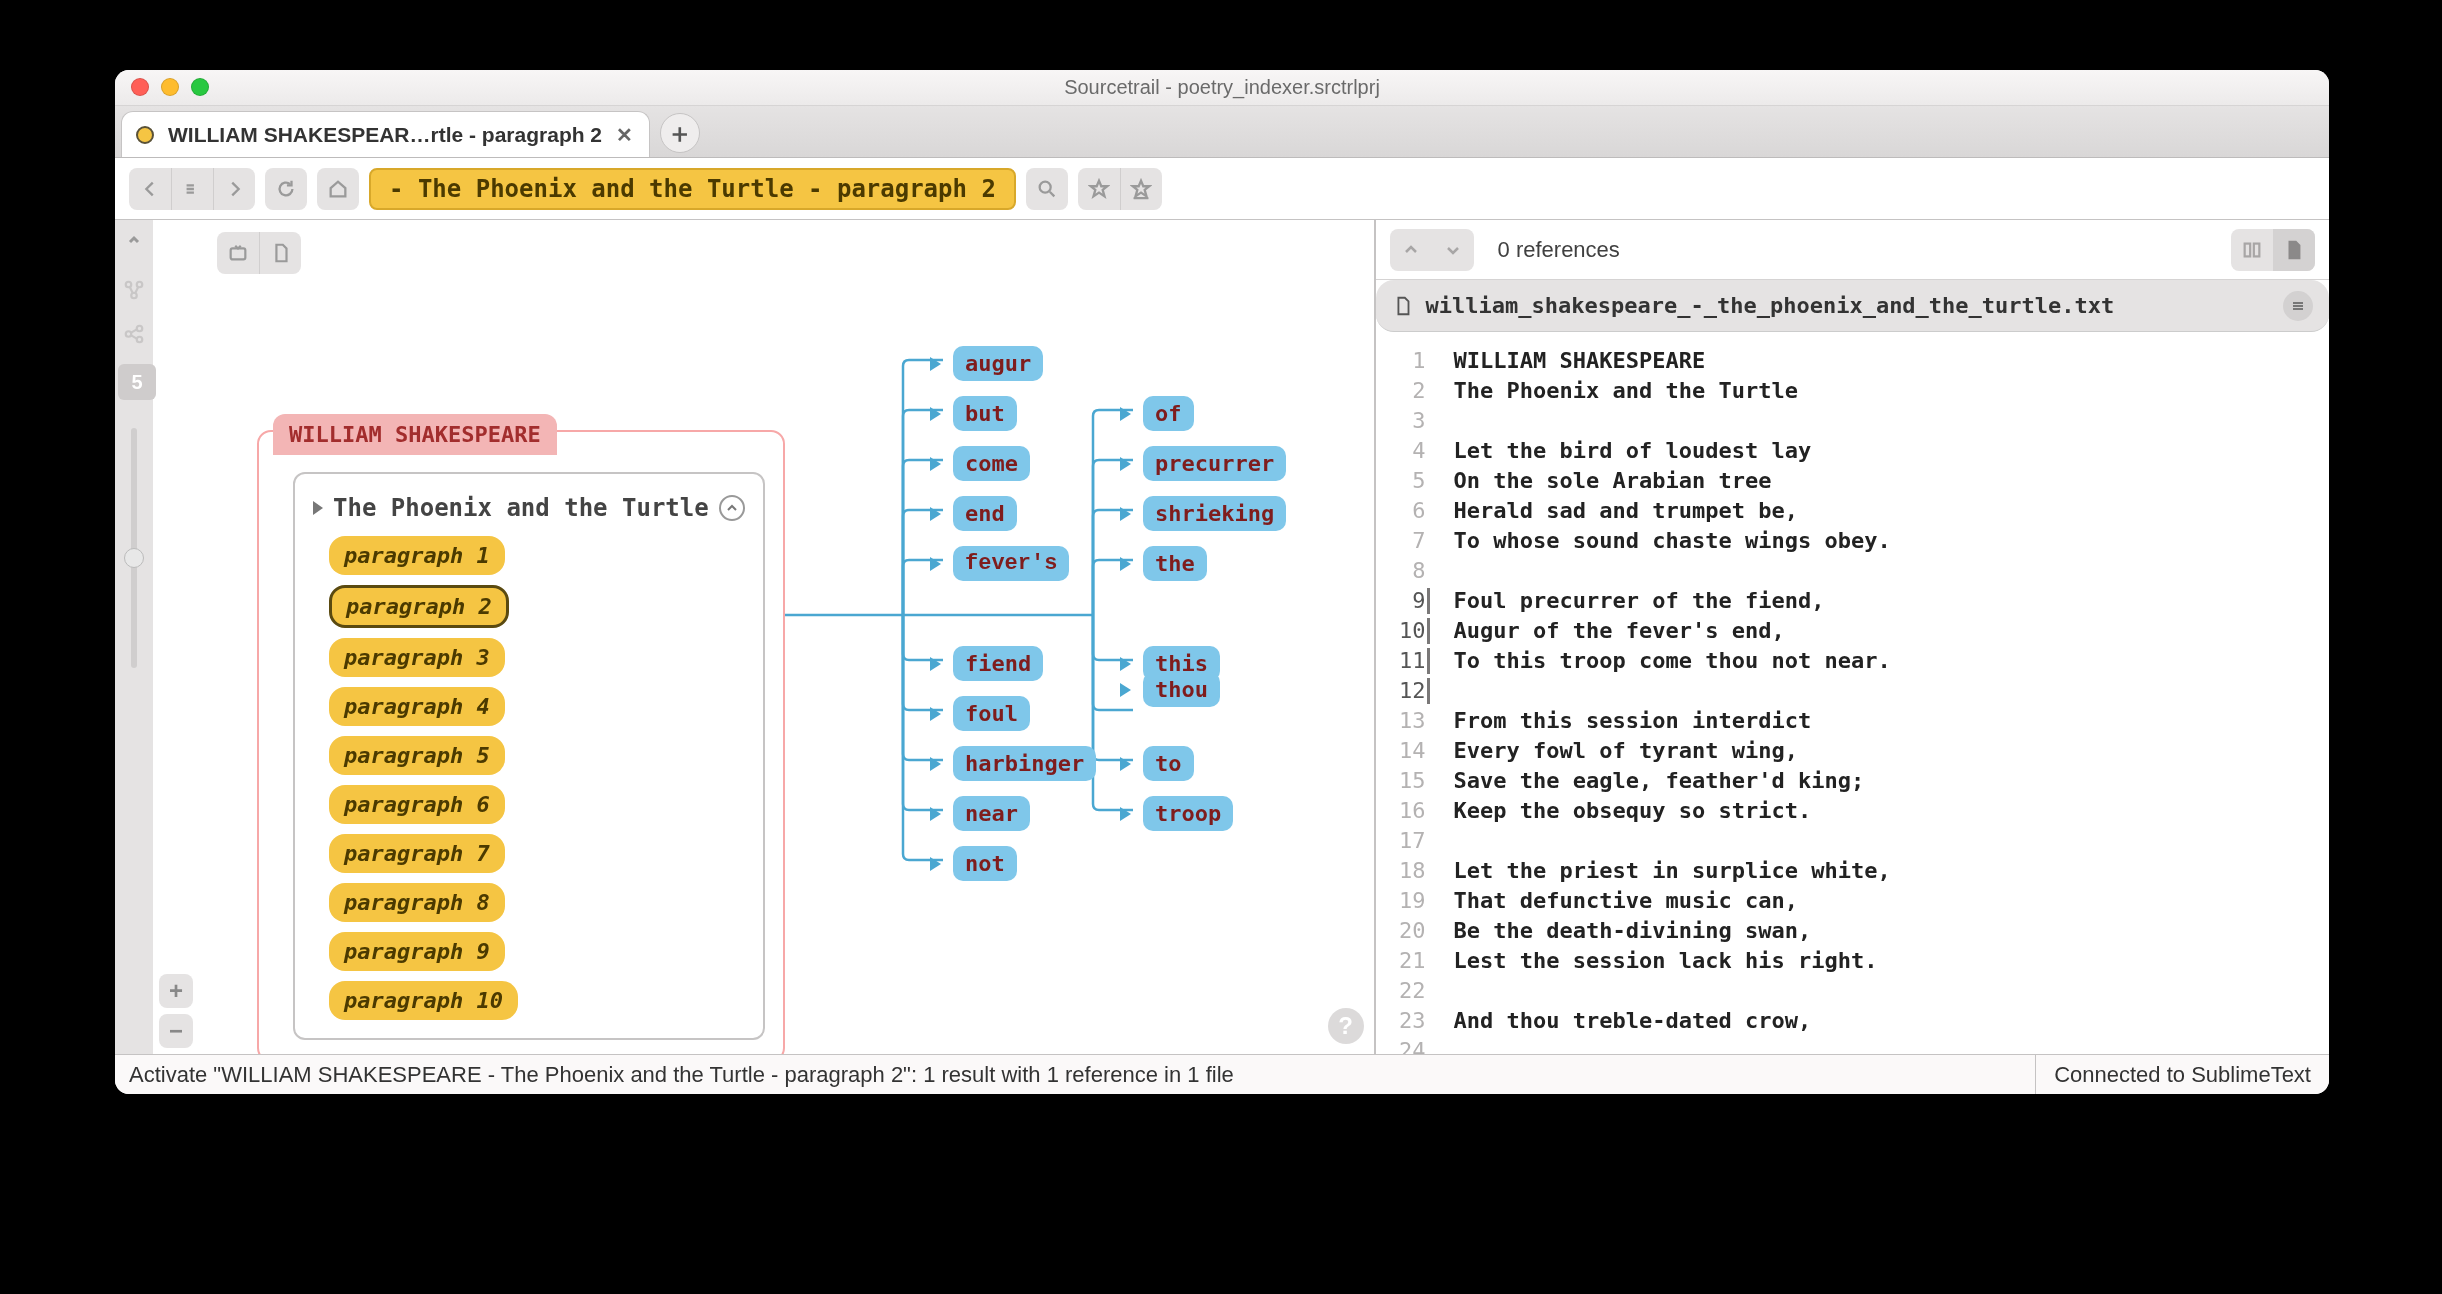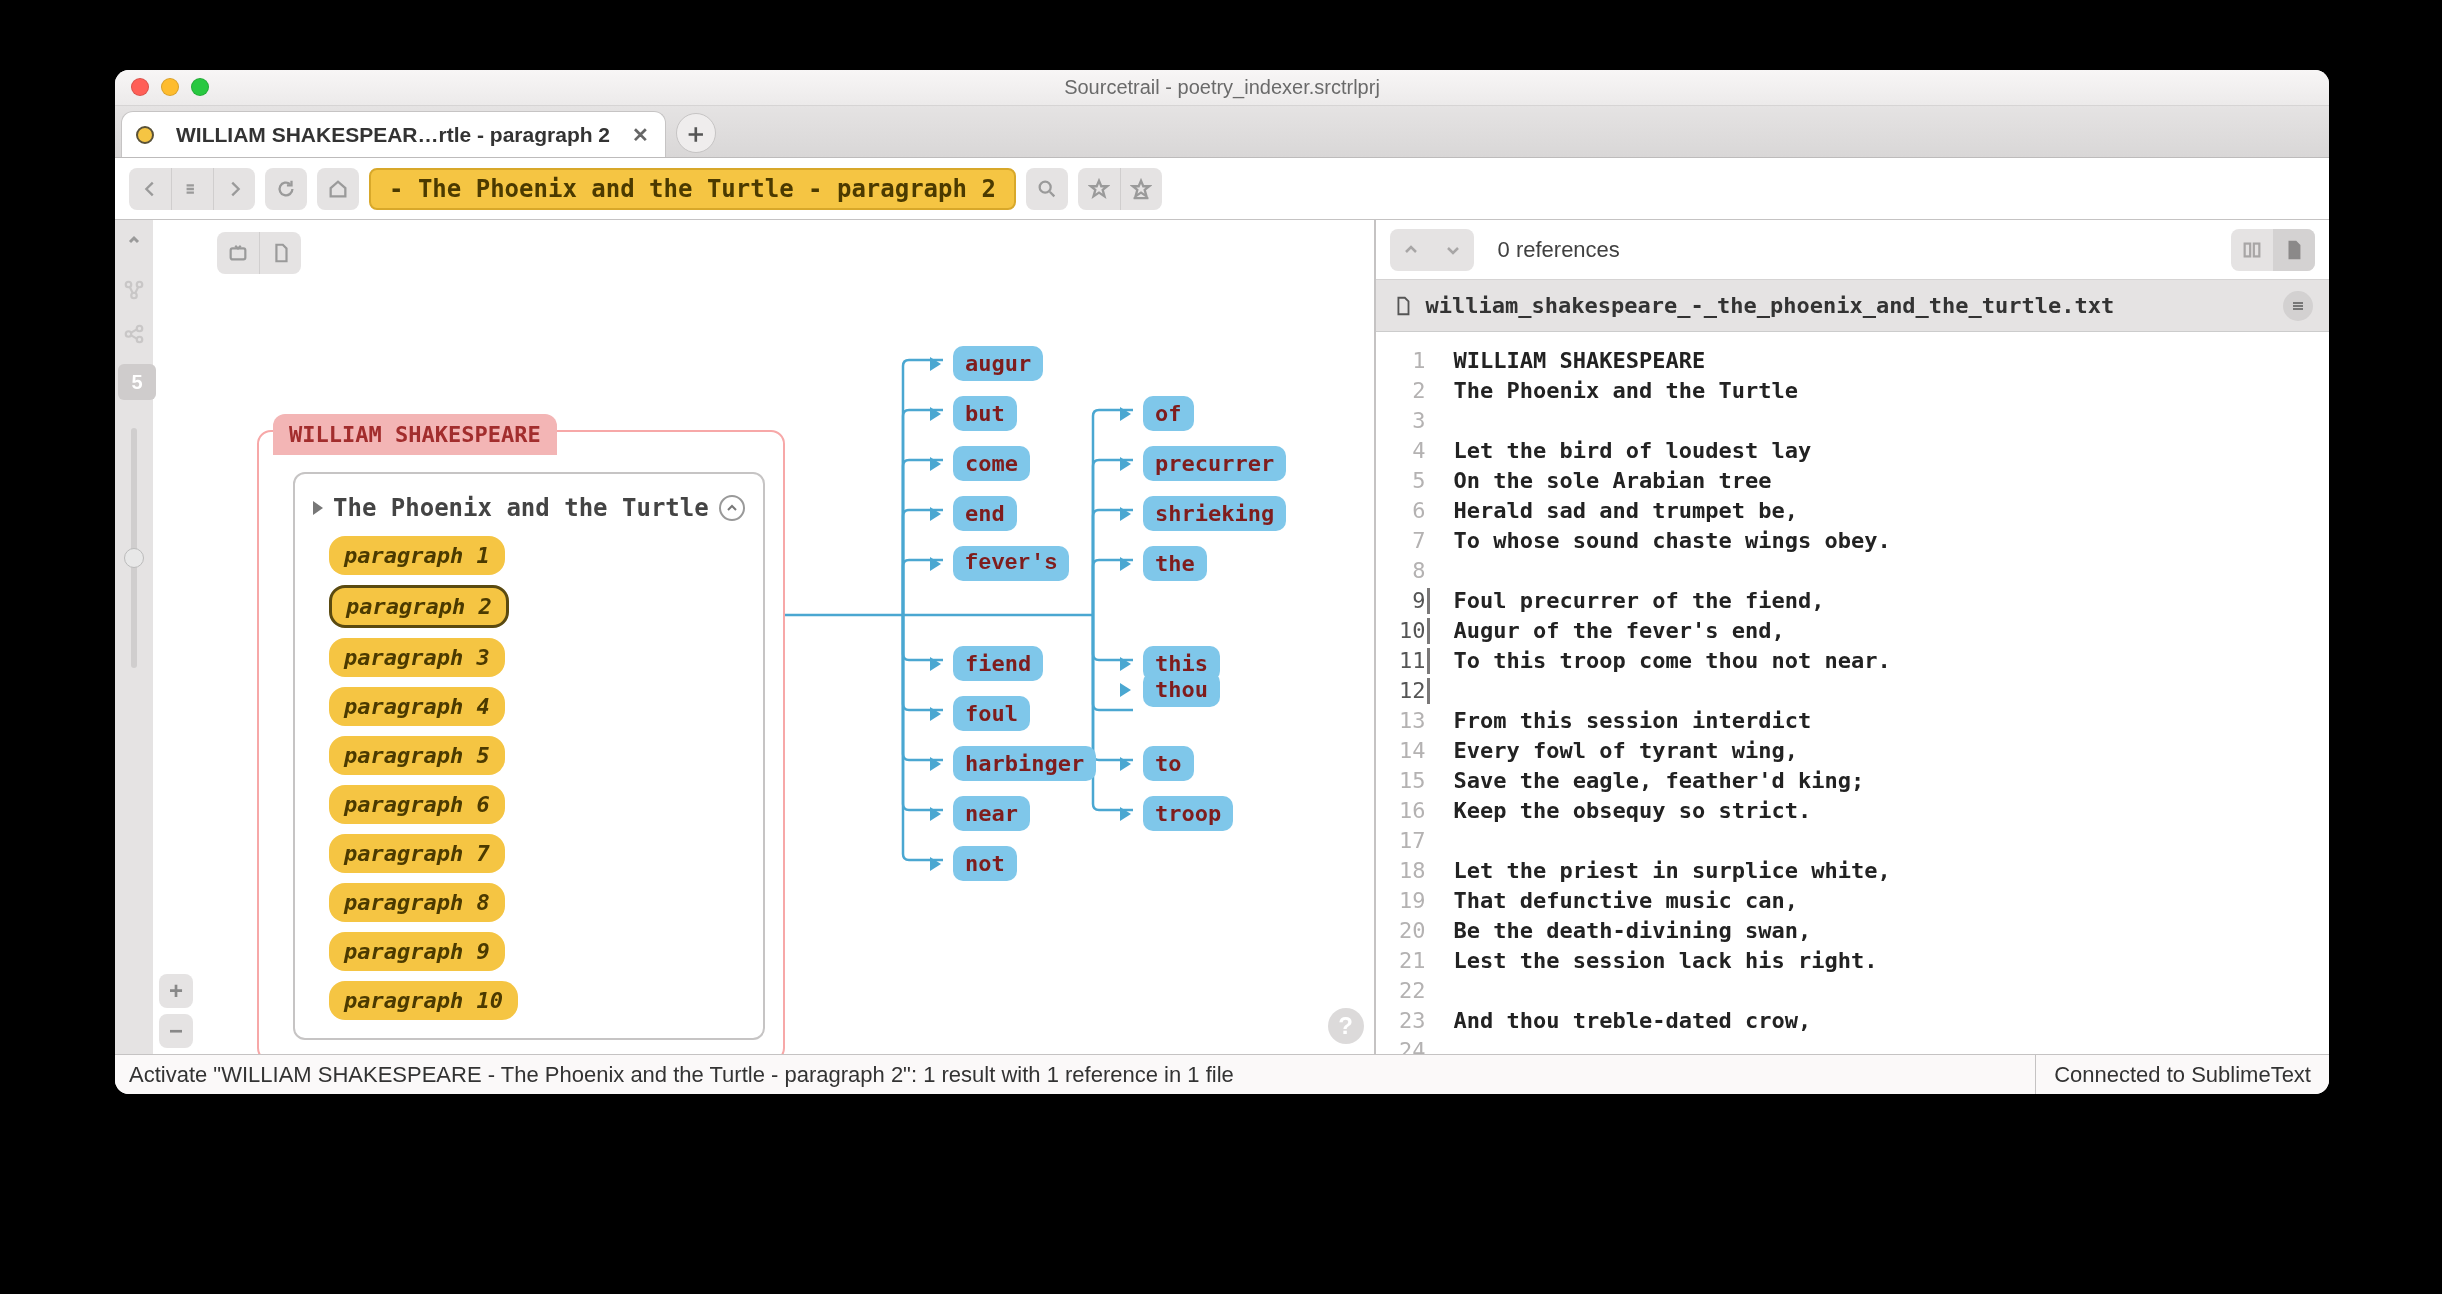--- a/index.html
+++ b/index.html
@@ -18,21 +18,21 @@
   .dot-close { background: #ff5f57; }
   .dot-min   { background: #febc2e; }
   .dot-max   { background: #28c840; }
   .titlebar-title { font-size: 20px; color: #6a6a6a; }
   .tabbar {
     height: 52px; background: linear-gradient(#e5e3e3,#d9d7d7); border-bottom: 1px solid #bdbbbb;
     display: flex; align-items: flex-end; padding-left: 6px; gap: 6px; flex-shrink: 0;
   }
   .tab {
     background: #fff; border: 1px solid #c6c4c4; border-bottom: none; border-radius: 12px 12px 0 0;
-    padding: 8px 16px 8px 14px; display: flex; align-items: center; gap: 22px;
+    padding: 8px 16px 8px 14px; display: flex; align-items: center; gap: 14px;
     font-size: 21px; font-weight: 600; height: 46px;
   }
   .tab .tab-icon { width: 18px; height: 18px; border-radius: 50%; background: #f5c543; border: 2px solid #5a5238; }
   .tab .tab-close { font-size: 20px; color: #666; cursor: pointer; }
   .tab-add {
     width: 40px; height: 40px; border-radius: 50%; background: #efeded; border: 1px solid #c6c4c4;
     display: flex; align-items: center; justify-content: center; font-size: 26px; color: #555; font-weight: 600; margin-bottom: 4px; margin-left: 4px;
   }
   .toolbar {
     height: 62px; background: #fff; border-bottom: 1.5px solid #c5c3c3;
@@ -113,21 +113,21 @@
   .code-pane { flex: 1; display:flex; flex-direction:column; }
   .code-refbar { height: 60px; border-bottom: 1px solid #d5d3d3; display:flex; align-items:center; padding: 0 14px; gap: 6px; }
   .code-refbar .navgrp { display:flex; background:#e5e3e3; border-radius:8px; overflow:hidden; }
   .code-refbar .navgrp .nb { width: 42px; height: 42px; display:flex; align-items:center; justify-content:center; }
   .refs-label { font-size: 22px; color:#404040; margin-left: 18px; }
   .viewgrp { margin-left:auto; display:flex; background:#e5e3e3; border-radius:8px; overflow:hidden; }
   .viewgrp .vb { width:42px; height:42px; display:flex; align-items:center; justify-content:center; }
 
   .file-hdr {
     height: 52px; background:#e5e3e3; border-bottom: 1px solid #ccc; display:flex; align-items:center;
-    padding: 4px 16px; gap: 12px; font-family: ui-monospace, Menlo, Consolas, monospace; font-size: 22px; font-weight:600; color:#333;
+    padding: 4px 16px; gap: 12px; font-family: ui-monospace, Menlo, Consolas, monospace; font-size: 22px; font-weight:600; color:#333;border-radius:18px;
   }
   .file-hdr .ham { margin-left:auto; width:30px; height:30px; background:#d3d1d1; border-radius:50%; display:flex; align-items:center; justify-content:center; }
 
   .code-area { flex:1; overflow:hidden; display:flex; font-family: ui-monospace, Menlo, Consolas, monospace; font-size: 22px; line-height: 30px; }
   .gutter { width: 60px; text-align:right; padding: 14px 10px 0 0; color:#b4b2b2; background:#fff; user-select:none; }
   .code-lines { flex:1; padding: 14px 0 0 18px; color:#222; font-weight:600; }
   .gutter .ln, .code-lines .cl { height: 30px; }
   .gutter .ln.hl { color:#555; position:relative; }
   .gutter .ln.hl::after { content:''; position:absolute; right:-4px; top:2px; width:3px; height:26px; background:#7a7878; }
 

